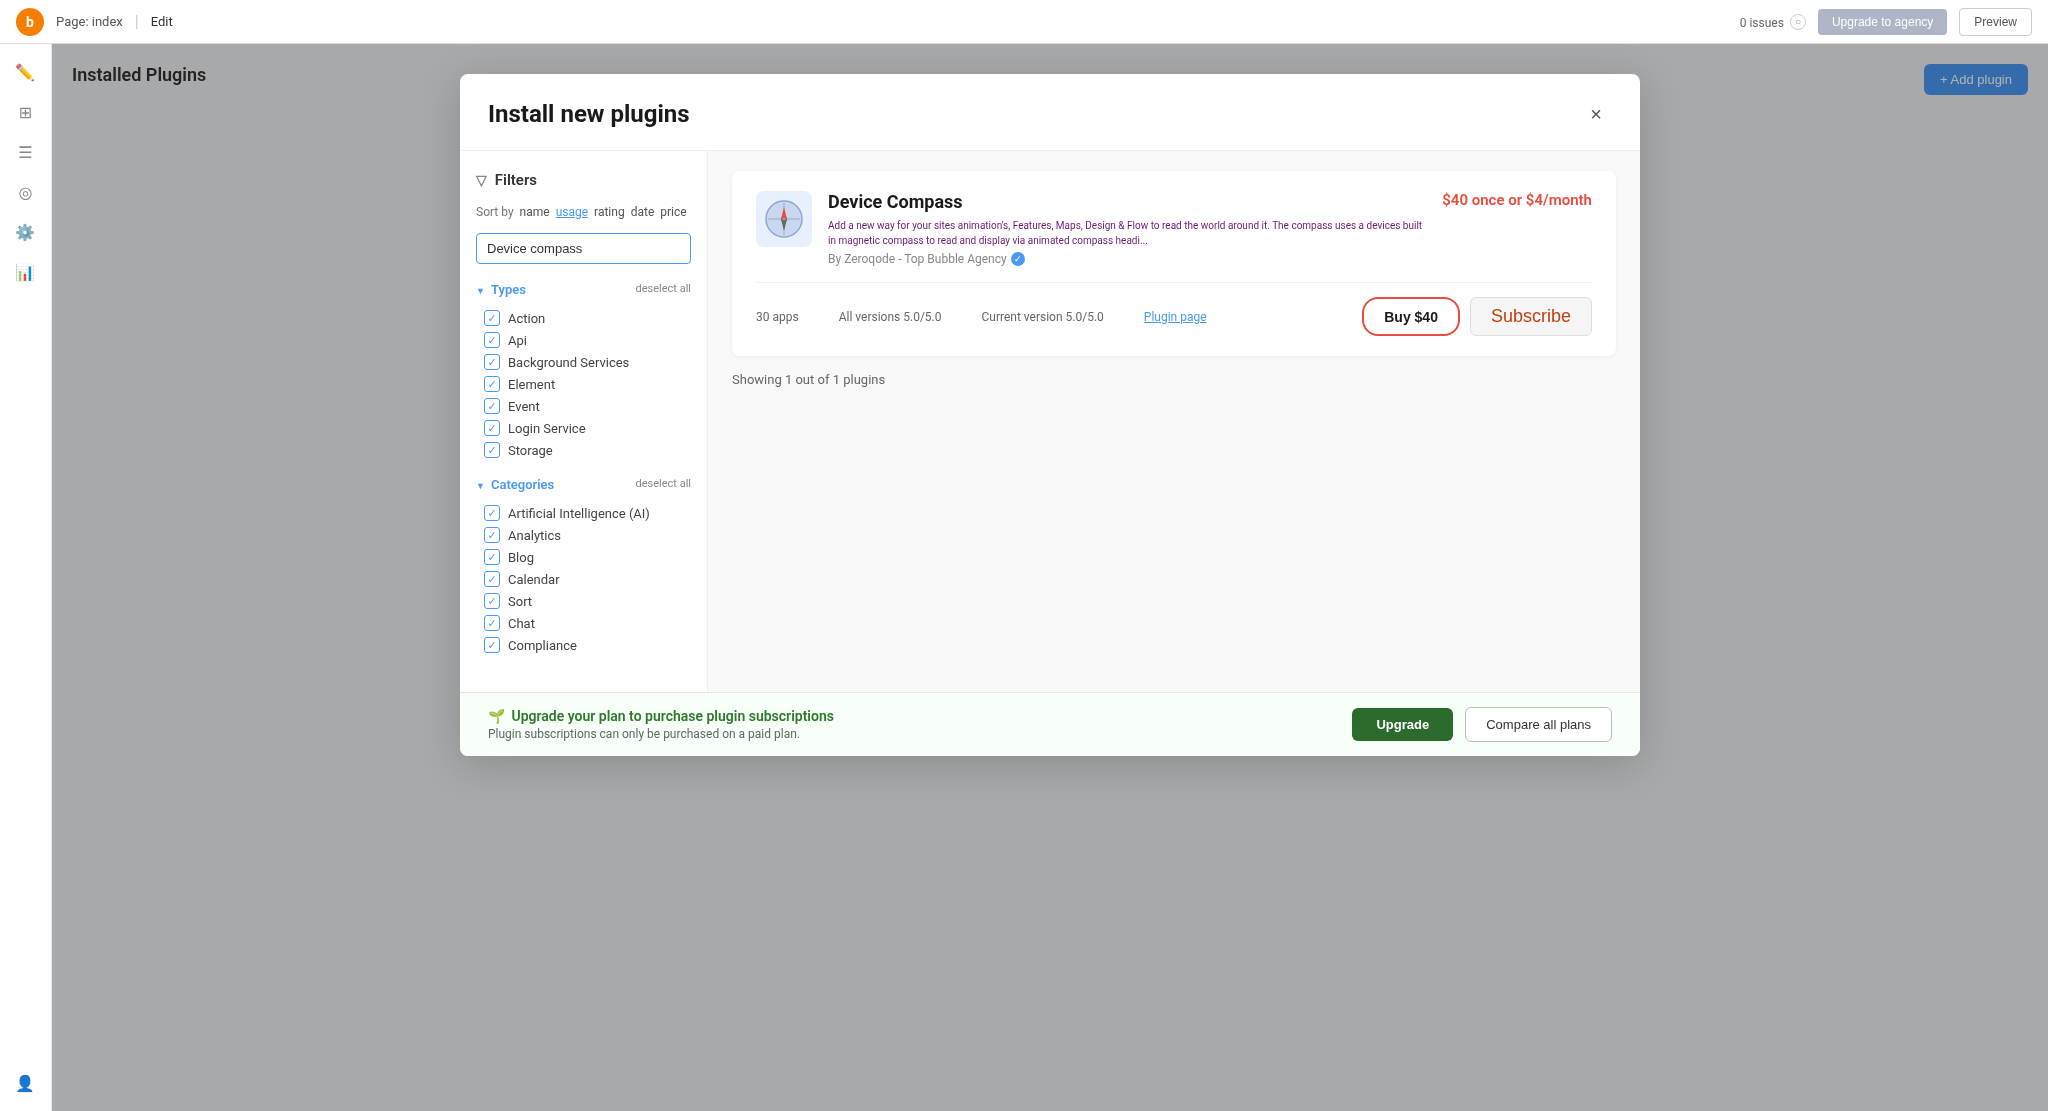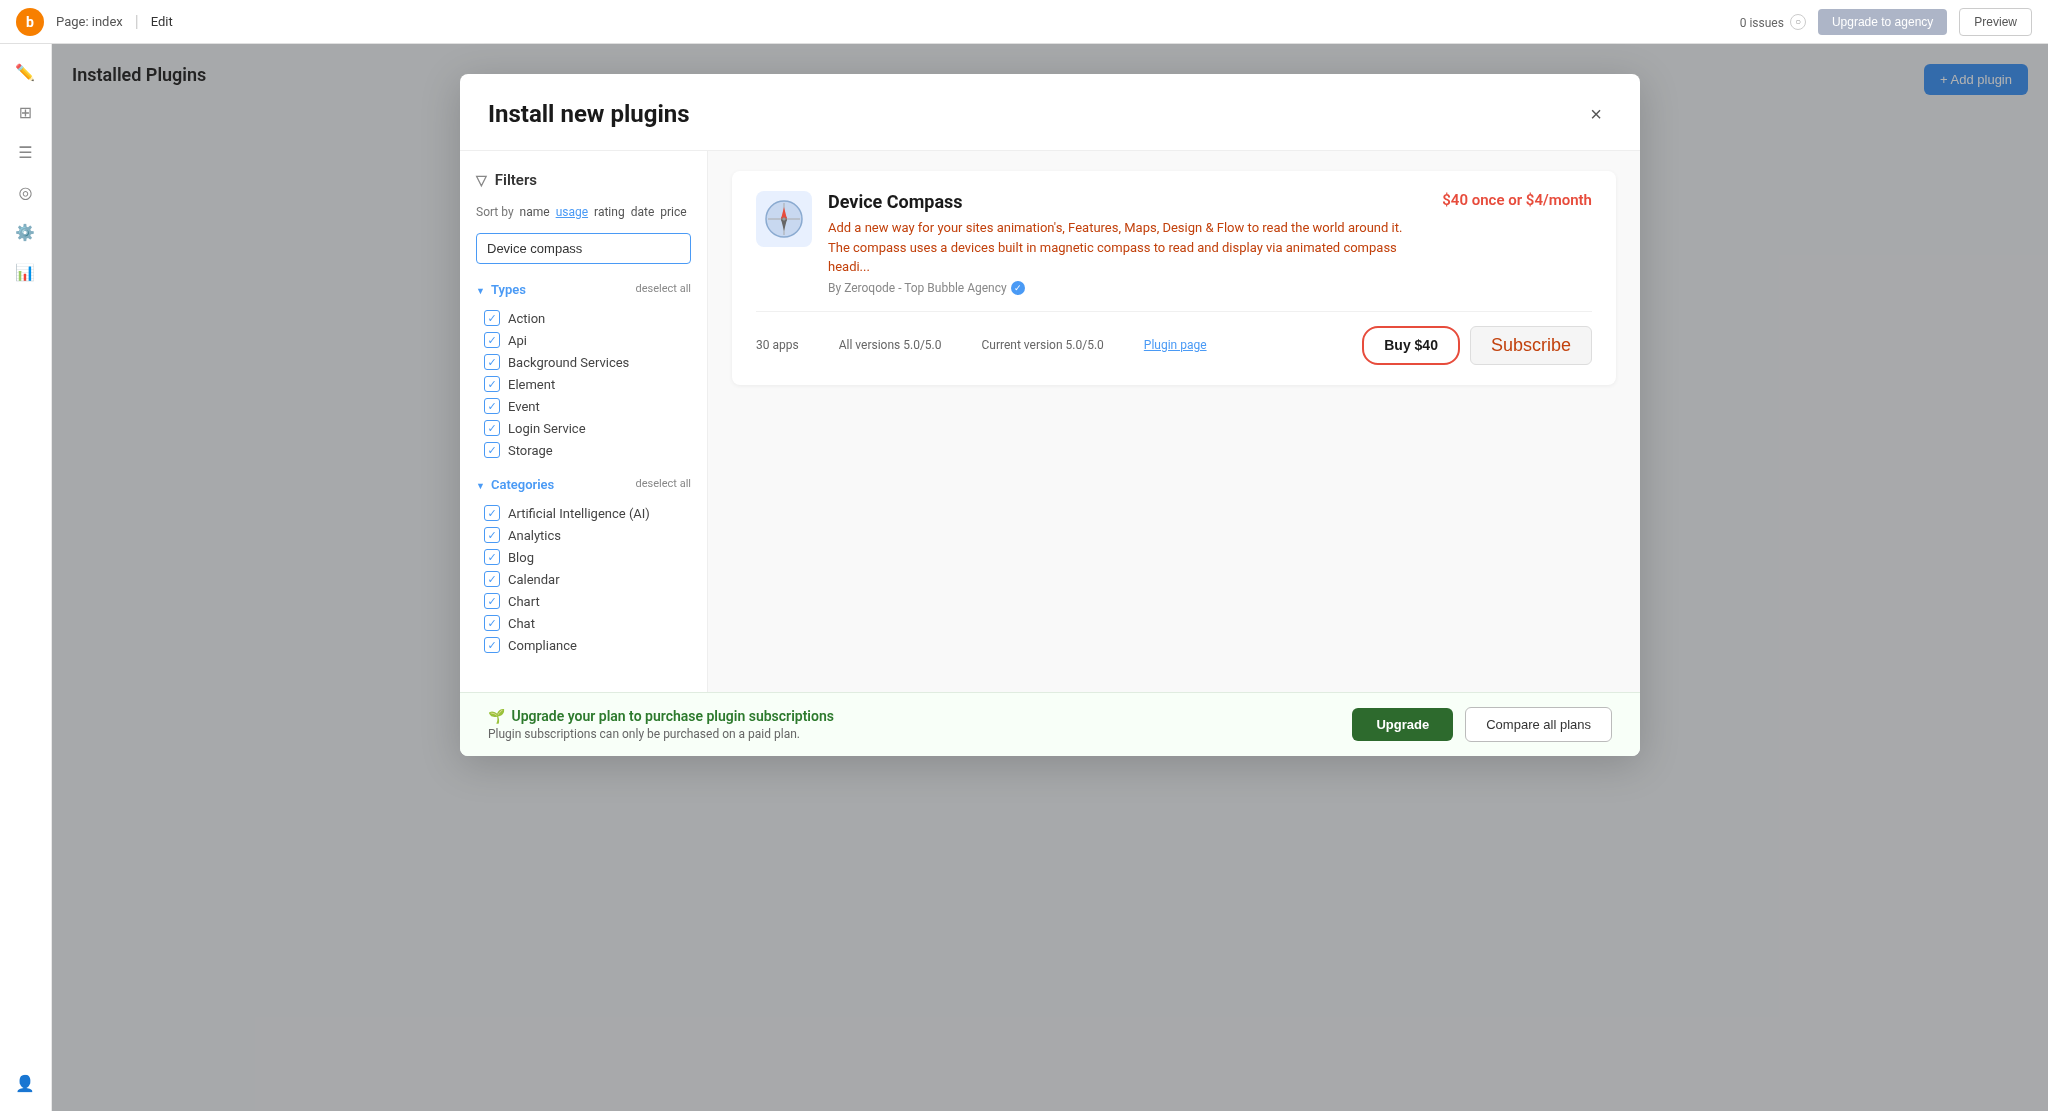--- a/index.html
+++ b/index.html
@@ -266,21 +266,21 @@
       display: flex; align-items: center; justify-content: center;
       overflow: hidden;
     }
     .plugin-icon svg { width: 40px; height: 40px; }
     .plugin-info { flex: 1; }
     .plugin-name {
       font-size: 18px; font-weight: 700; color: #1a1a1a;
       margin-bottom: 6px;
     }
     .plugin-desc {
-      font-size: 13px; color: #c2410c; line-height: 1.5;
+      font-size: 10px; color: #701a75; line-height: 1.5;
       margin-bottom: 4px;
     }
     .plugin-author {
       font-size: 12px; color: #888;
       display: flex; align-items: center; gap: 4px;
     }
     .plugin-author-verified {
       width: 14px; height: 14px;
       background: #4a9af5;
       border-radius: 50%;
@@ -493,21 +493,21 @@
               <div class="filter-item">
                 <div class="filter-checkbox">✓</div>
                 <span>Blog</span>
               </div>
               <div class="filter-item">
                 <div class="filter-checkbox">✓</div>
                 <span>Calendar</span>
               </div>
               <div class="filter-item">
                 <div class="filter-checkbox">✓</div>
-                <span>Chart</span>
+                <span>Sort</span>
               </div>
               <div class="filter-item">
                 <div class="filter-checkbox">✓</div>
                 <span>Chat</span>
               </div>
               <div class="filter-item">
                 <div class="filter-checkbox">✓</div>
                 <span>Compliance</span>
               </div>
             </div>
@@ -540,20 +540,21 @@
                 <span class="plugin-meta">30 apps</span>
                 <span class="plugin-meta">All versions 5.0/5.0</span>
                 <span class="plugin-meta">Current version 5.0/5.0</span>
                 <span class="plugin-page-link">Plugin page</span>
                 <div class="plugin-actions">
                   <button class="btn-buy">Buy $40</button>
                   <button class="btn-subscribe">Subscribe</button>
                 </div>
               </div>
             </div>
+            <div class="showing-text">Showing 1 out of 1 plugins</div>
           </div>
         </div>
 
         <div class="upgrade-bar">
           <div class="upgrade-bar-text">
             <div class="upgrade-bar-title">
               <span>🌱</span>
               <span>Upgrade your plan to purchase plugin subscriptions</span>
             </div>
             <div class="upgrade-bar-sub">Plugin subscriptions can only be purchased on a paid plan.</div>

